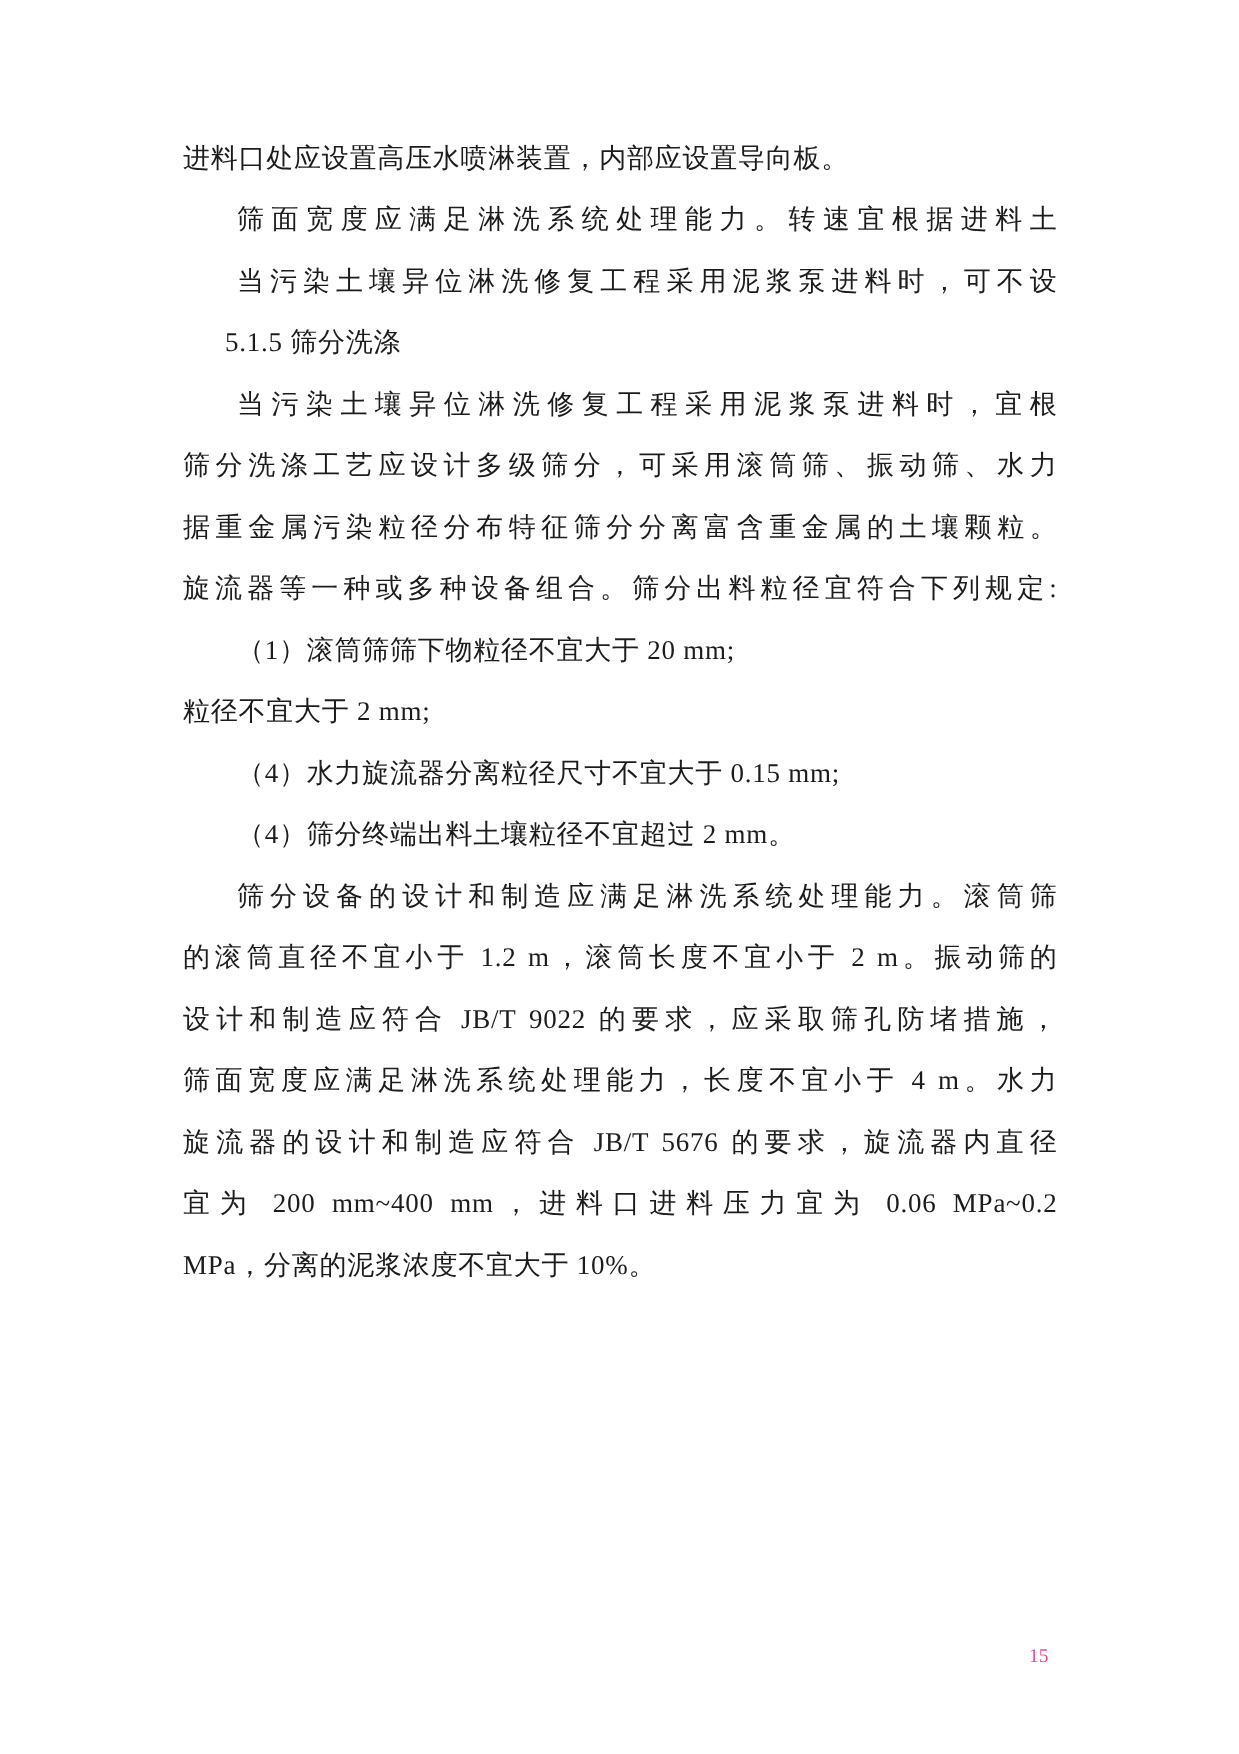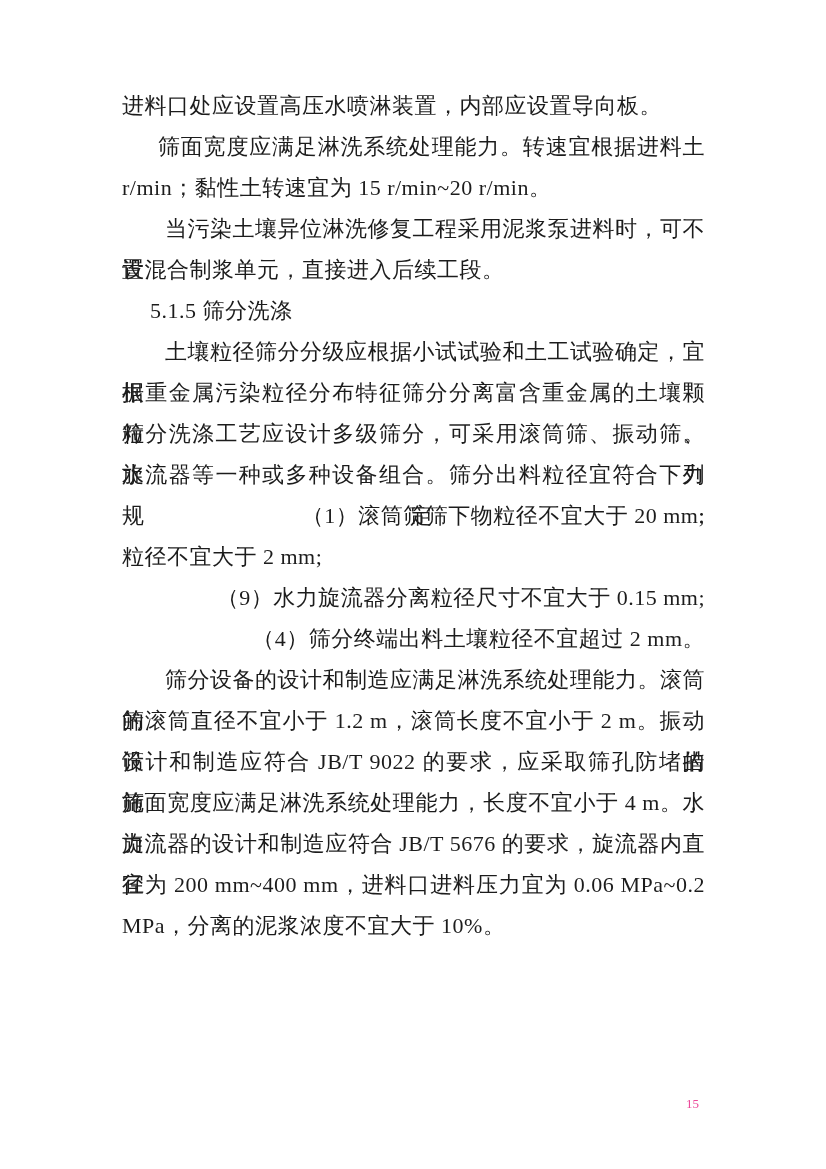--- a/index.html
+++ b/index.html
@@ -18,33 +18,32 @@
   }
   .content {
     position: absolute;
     left: 122px;
     top: 85px;
     width: 583px;
   }
   .line {
     height: 41px;
     line-height: 41px;
-    font-size: 22px;
+    font-size: 18px;
     letter-spacing: 0.5px;
     white-space: nowrap;
     text-align: left;
   }
   .line.fill {
     white-space: normal;
     text-align: justify;
     text-align-last: justify;
   }
   .line.indent {
     text-indent: 36px;
-    text-align: right;
   }
   .line.heading {
     font-weight: normal;
     text-indent: 28px;
   }
   .page-number {
     position: absolute;
     left: 686px;
     top: 1096px;
     font-size: 13px;
@@ -53,31 +52,29 @@
     font-family: "Liberation Serif", "DejaVu Serif", serif;
   }
 </style>
 </head>
 <body>
 
 <div class="page">
   <div class="content">
       <div class="line">进料口处应设置高压水喷淋装置，内部应设置导向板。</div>
       <div class="line fill indent">筛面宽度应满足淋洗系统处理能力。转速宜根据进料土</div>
-      <div class="line">r/min；黏性土转速宜为 15 r/min~20 r/min。</div>
       <div class="line fill indent">当污染土壤异位淋洗修复工程采用泥浆泵进料时，可不设</div>
-      <div class="line">置混合制浆单元，直接进入后续工段。</div>
       <div class="line heading">5.1.5 筛分洗涤</div>
-      <div class="line fill indent">土壤粒径筛分分级应根据小试试验和土工试验确定，宜根</div>
+      <div class="line fill indent">当污染土壤异位淋洗修复工程采用泥浆泵进料时，宜根</div>
+      <div class="line fill">筛分洗涤工艺应设计多级筛分，可采用滚筒筛、振动筛、水力</div>
       <div class="line fill">据重金属污染粒径分布特征筛分分离富含重金属的土壤颗粒。</div>
-      <div class="line fill">筛分洗涤工艺应设计多级筛分，可采用滚筒筛、振动筛、水力</div>
       <div class="line fill">旋流器等一种或多种设备组合。筛分出料粒径宜符合下列规定:</div>
       <div class="line indent">（1）滚筒筛筛下物粒径不宜大于 20 mm;</div>
       <div class="line">粒径不宜大于 2 mm;</div>
-      <div class="line indent">（9）水力旋流器分离粒径尺寸不宜大于 0.15 mm;</div>
+      <div class="line indent">（4）水力旋流器分离粒径尺寸不宜大于 0.15 mm;</div>
       <div class="line indent">（4）筛分终端出料土壤粒径不宜超过 2 mm。</div>
       <div class="line fill indent">筛分设备的设计和制造应满足淋洗系统处理能力。滚筒筛</div>
       <div class="line fill">的滚筒直径不宜小于 1.2 m，滚筒长度不宜小于 2 m。振动筛的</div>
       <div class="line fill">设计和制造应符合 JB/T 9022 的要求，应采取筛孔防堵措施，</div>
       <div class="line fill">筛面宽度应满足淋洗系统处理能力，长度不宜小于 4 m。水力</div>
       <div class="line fill">旋流器的设计和制造应符合 JB/T 5676 的要求，旋流器内直径</div>
       <div class="line fill">宜为 200 mm~400 mm，进料口进料压力宜为 0.06 MPa~0.2</div>
       <div class="line">MPa，分离的泥浆浓度不宜大于 10%。</div>
     </div>
   <div class="page-number">15</div>

